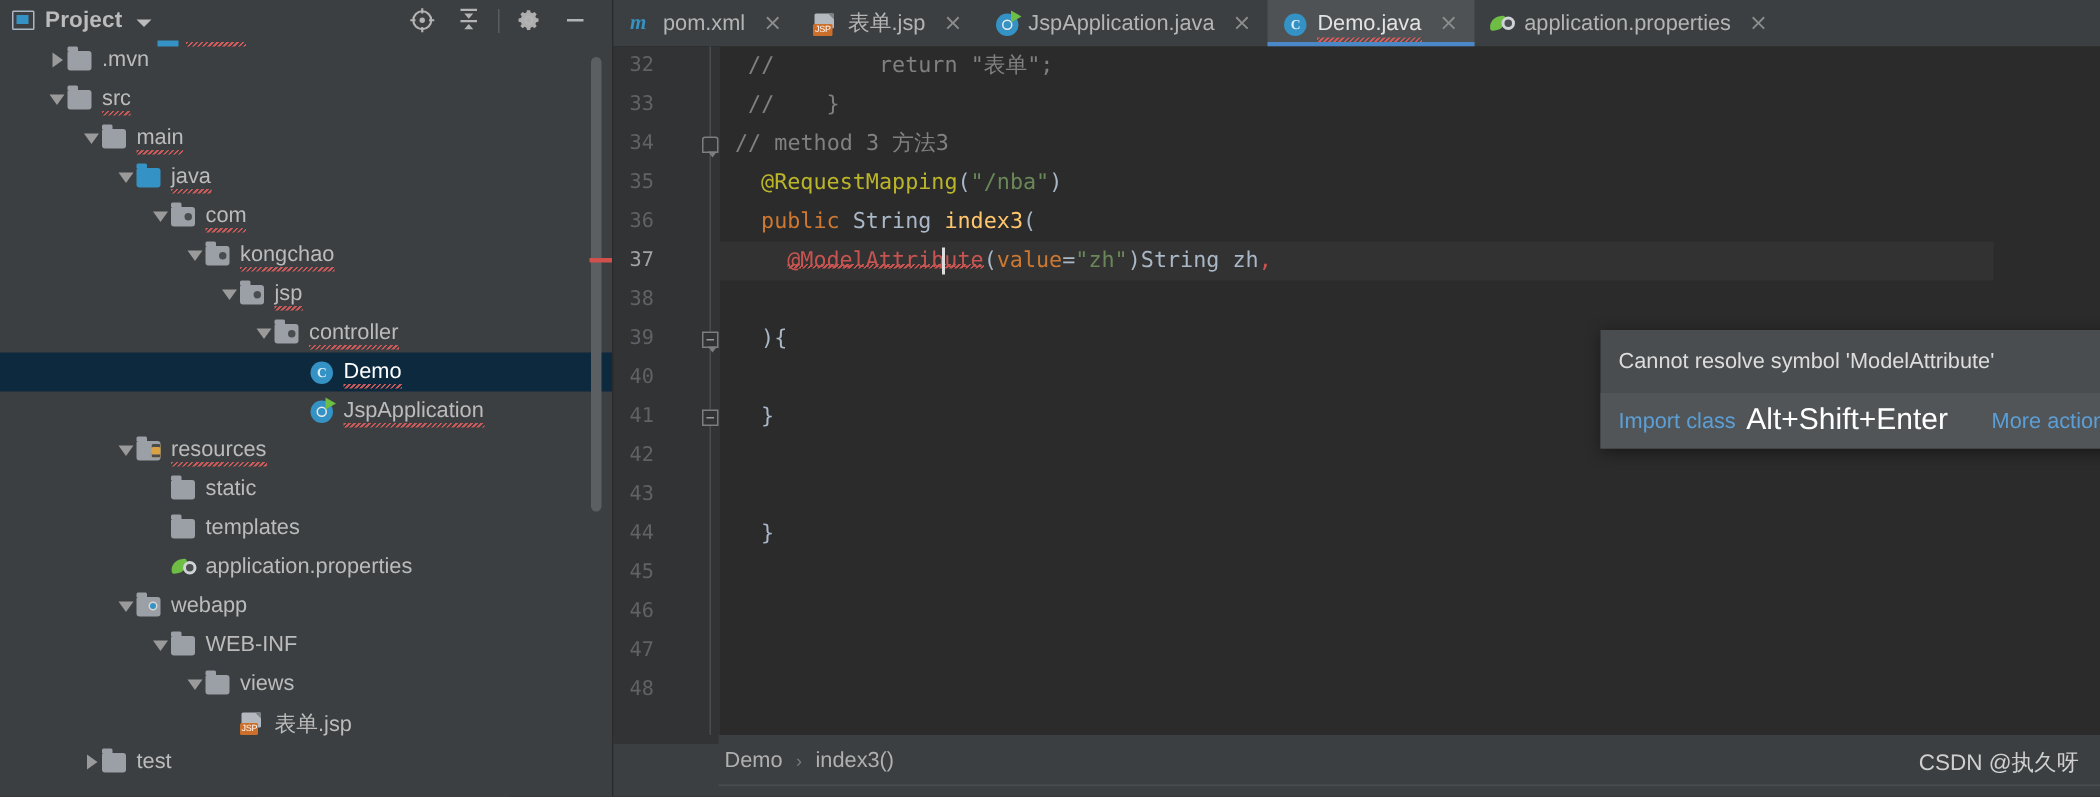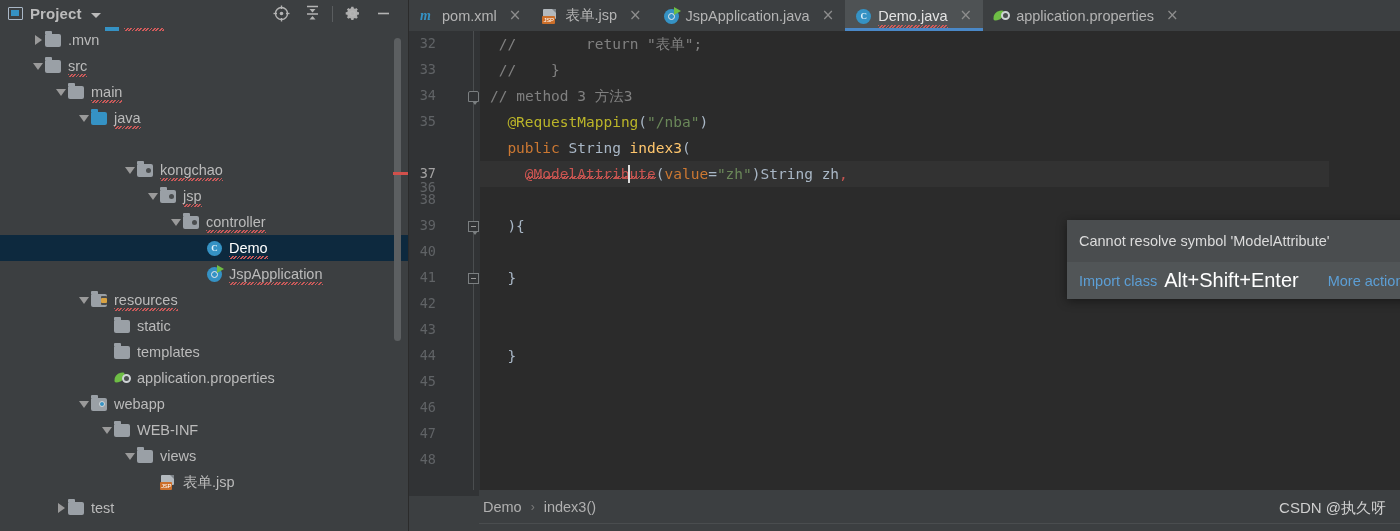--- a/index.html
+++ b/index.html
@@ -381,20 +381,29 @@
         </div>
         <div class="tnode" style="top: 78px; position: absolute; left: 0px; width: 409px; padding-left: 77px;">
           <span class="arrow down">
             <i></i>
           </span>
           <span class="ticon">
             <span class="ico-folder-src"></span>
           </span>
           <span class="tlabel squiggle">java</span>
         </div>
+        <div class="tnode" style="top: 104px; position: absolute; left: 0px; width: 409px; padding-left: 100px;">
+          <span class="arrow down">
+            <i></i>
+          </span>
+          <span class="ticon">
+            <span class="ico-folder-pkg"></span>
+          </span>
+          <span class="tlabel squiggle">com</span>
+        </div>
         <div class="tnode" style="top: 130px; position: absolute; left: 0px; width: 409px; padding-left: 123px;">
           <span class="arrow down">
             <i></i>
           </span>
           <span class="ticon">
             <span class="ico-folder-pkg"></span>
           </span>
           <span class="tlabel squiggle">kongchao</span>
         </div>
         <div class="tnode" style="top: 156px; position: absolute; left: 0px; width: 409px; padding-left: 146px;">
@@ -562,21 +571,21 @@
       </div>
 
     <div id="code-wrap">
       <div id="cur-line-hl"></div>
       <div id="gutter">
         <div class="fold-line"></div>
       <div class="lnum" style="top: 4px;">32</div>
           <div class="lnum" style="top: 30px;">33</div>
           <div class="lnum" style="top: 56px;">34</div>
           <div class="lnum" style="top: 82px;">35</div>
-          <div class="lnum" style="top: 108px; margin-top: 40px;">36</div>
+          <div class="lnum" style="top: 108px;">36</div>
           <div class="lnum cur" style="top: 134px;">37</div>
           <div class="lnum" style="top: 160px;">38</div>
           <div class="lnum" style="top: 186px;">39</div>
           <div class="lnum" style="top: 212px;">40</div>
           <div class="lnum" style="top: 238px;">41</div>
           <div class="lnum" style="top: 264px;">42</div>
           <div class="lnum" style="top: 290px;">43</div>
           <div class="lnum" style="top: 316px;">44</div>
           <div class="lnum" style="top: 342px;">45</div>
           <div class="lnum" style="top: 368px;">46</div>

